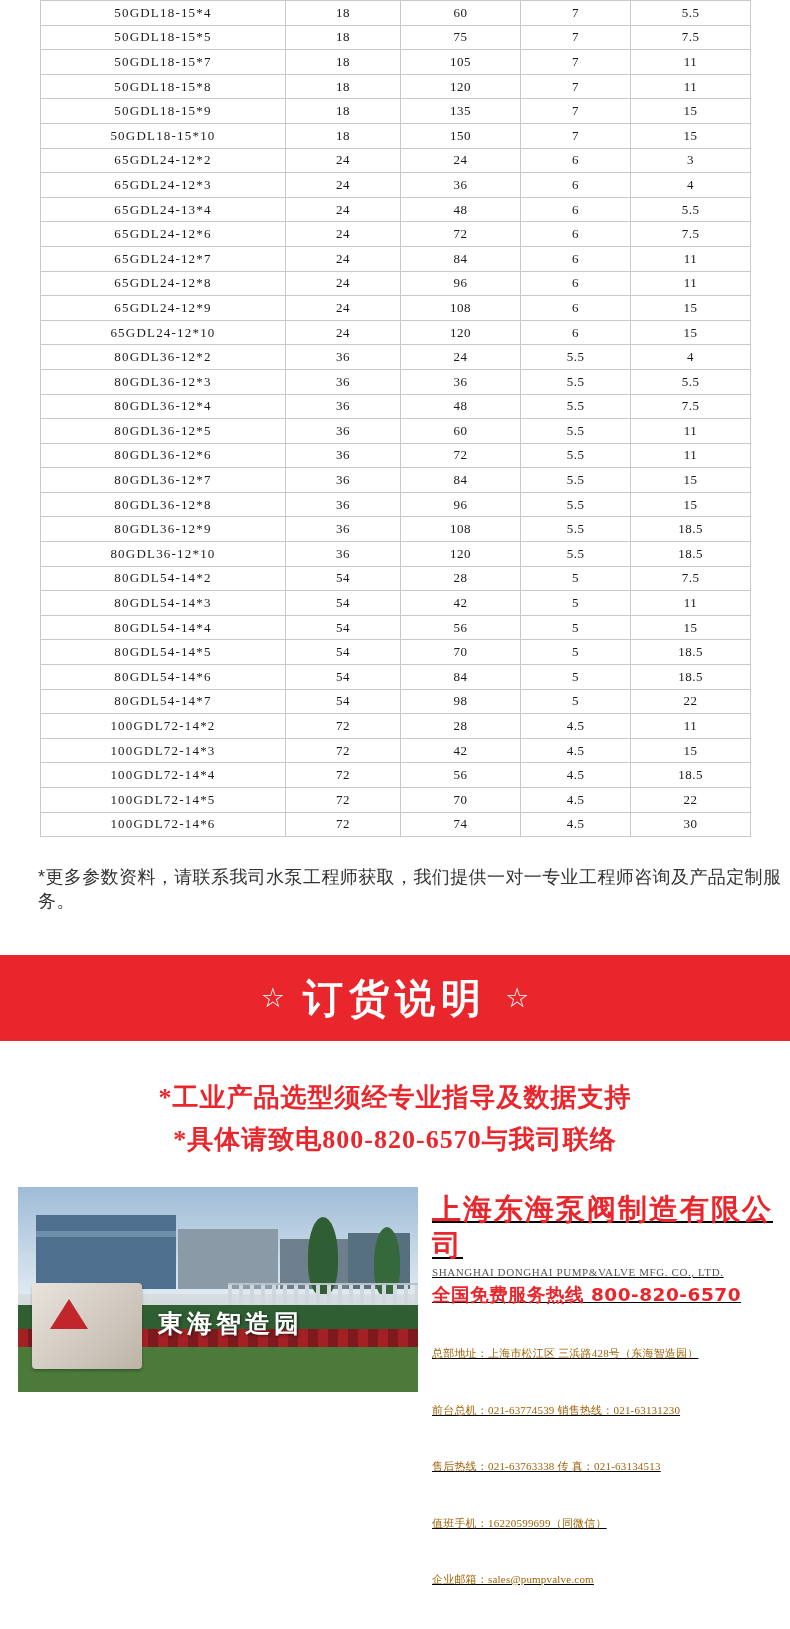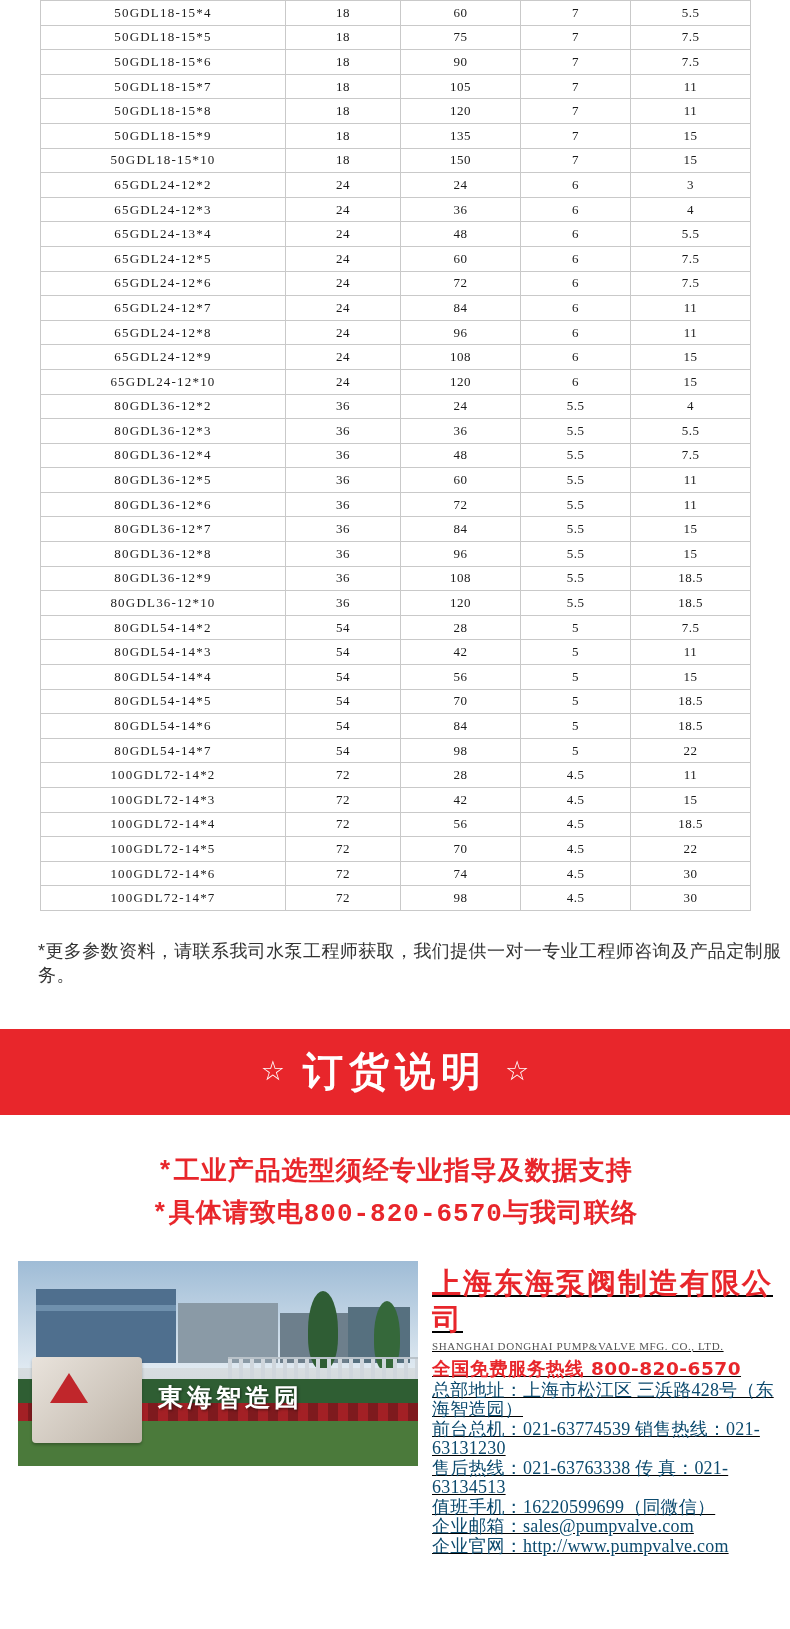--- a/index.html
+++ b/index.html
@@ -84,21 +84,21 @@
   .red-notes {
     text-align: center;
     margin-top: 36px;
     color: #e8262b;
   }
   .red-notes div {
     font-size: 26px;
     font-weight: bold;
     letter-spacing: 1px;
     line-height: 42px;
-    font-family: Liberation Mono, monospace;
+    font-family: Liberation Serif, serif;
   }
 
   
   .footer {
     margin-top: 26px;
     display: flex;
     align-items: flex-start;
     padding: 0 14px 0 18px;
   }
   .photo {
@@ -173,25 +173,26 @@
   }
   .co-hot {
     color: #e8262b;
     font-size: 18.5px;
     font-weight: bold;
     margin-top: 4px;
     letter-spacing: 0.5px;
     font-family: "DejaVu Sans", sans-serif;
   }
   .co-line {
-    color: #0c4a6e;
-    font-size: 18px;
+    color: #a16207;
+    font-size: 11px;
     line-height: 19.5px;
     font-family: "Liberation Serif", serif;
     letter-spacing: 0.2px;
+    margin-top: 37px;
   }
 </style>
 </head>
 <body>
 
 <div id="page">
 
   <div class="table-wrap">
     <table class="spec">
       <tbody id="spec-body">
@@ -203,27 +204,20 @@
             <td class="c5">5.5</td>
           </tr>
           <tr>
             <td class="model">50GDL18-15*5</td>
             <td class="c2">18</td>
             <td class="c3">75</td>
             <td class="c4">7</td>
             <td class="c5">7.5</td>
           </tr>
           <tr>
-            <td class="model">50GDL18-15*6</td>
-            <td class="c2">18</td>
-            <td class="c3">90</td>
-            <td class="c4">7</td>
-            <td class="c5">7.5</td>
-          </tr>
-          <tr>
             <td class="model">50GDL18-15*7</td>
             <td class="c2">18</td>
             <td class="c3">105</td>
             <td class="c4">7</td>
             <td class="c5">11</td>
           </tr>
           <tr>
             <td class="model">50GDL18-15*8</td>
             <td class="c2">18</td>
             <td class="c3">120</td>
@@ -257,27 +251,20 @@
             <td class="c3">36</td>
             <td class="c4">6</td>
             <td class="c5">4</td>
           </tr>
           <tr>
             <td class="model">65GDL24-13*4</td>
             <td class="c2">24</td>
             <td class="c3">48</td>
             <td class="c4">6</td>
             <td class="c5">5.5</td>
-          </tr>
-          <tr>
-            <td class="model">65GDL24-12*5</td>
-            <td class="c2">24</td>
-            <td class="c3">60</td>
-            <td class="c4">6</td>
-            <td class="c5">7.5</td>
           </tr>
           <tr>
             <td class="model">65GDL24-12*6</td>
             <td class="c2">24</td>
             <td class="c3">72</td>
             <td class="c4">6</td>
             <td class="c5">7.5</td>
           </tr>
           <tr>
             <td class="model">65GDL24-12*7</td>
@@ -437,27 +424,20 @@
             <td class="model">100GDL72-14*5</td>
             <td class="c2">72</td>
             <td class="c3">70</td>
             <td class="c4">4.5</td>
             <td class="c5">22</td>
           </tr>
           <tr>
             <td class="model">100GDL72-14*6</td>
             <td class="c2">72</td>
             <td class="c3">74</td>
-            <td class="c4">4.5</td>
-            <td class="c5">30</td>
-          </tr>
-          <tr>
-            <td class="model">100GDL72-14*7</td>
-            <td class="c2">72</td>
-            <td class="c3">98</td>
             <td class="c4">4.5</td>
             <td class="c5">30</td>
           </tr>
         </tbody>
     </table>
   </div>
 
   <div class="note">*更多参数资料，请联系我司水泵工程师获取，我们提供一对一专业工程师咨询及产品定制服务。</div>
 
   <div class="banner">

